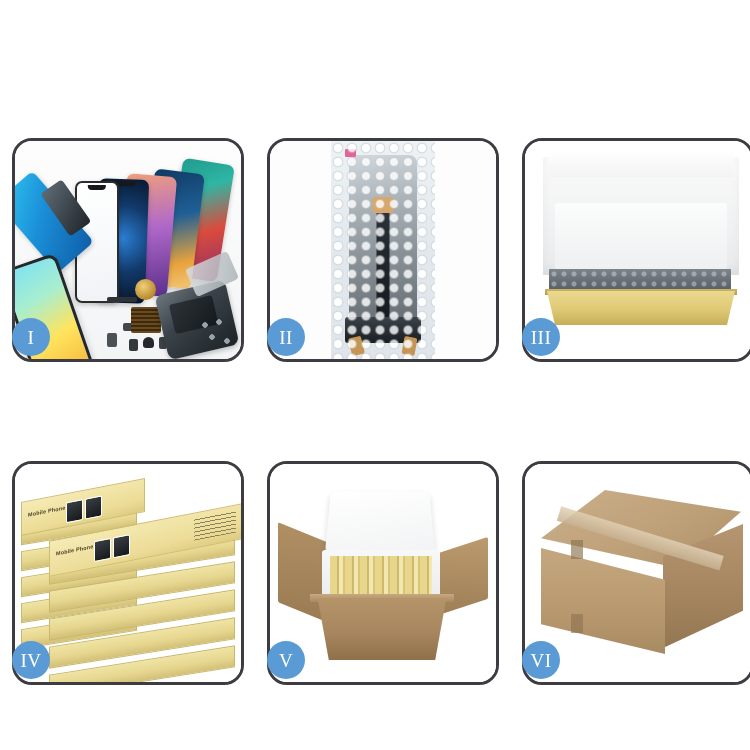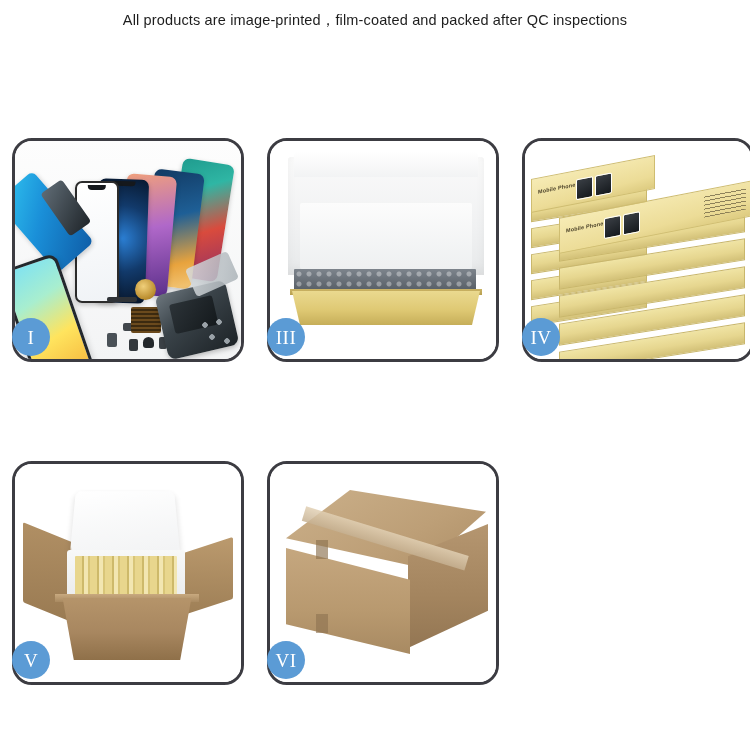--- a/index.html
+++ b/index.html
@@ -420,21 +420,20 @@
     position:absolute; left: 46px; top: 150px; width: 12px; height: 19px;
     background: rgba(140,113,80,.6);
   }
 </style>
 </head>
 <body>
 
 <div class="page">
 
   <div class="header">
-    <p class="subtitle">All products are image-printed，film-coated and packed after QC inspections</p>
   </div>
 
   <div class="grid">
 
     <div class="panel">
       <div class="panel-inner p1">
         <div class="fan">
           <div class="fanphone fp1"></div>
           <div class="fanphone fp2"></div>
           <div class="fanphone fp3"></div>
@@ -460,20 +459,32 @@
           <span class="coin"></span>
           <span class="grid-chip"></span>
         </div>
         <div class="board"></div>
         <div class="screws"></div>
         <div class="tool"></div>
       </div>
       <div class="badge">I</div>
     </div>
 
+    <div class="panel">
+      <div class="panel-inner p2">
+        <div class="bubblebag">
+          <div class="screen-in-bag"></div>
+          <div class="bag-label"></div>
+          <div class="flex-cable"></div>
+          <div class="connector"></div>
+          <div class="bag-overlay"></div>
+        </div>
+      </div>
+      <div class="badge">II</div>
+    </div>
 
     <div class="panel">
       <div class="panel-inner p3">
         <div class="box3-lid"></div>
         <div class="box3-foam"></div>
         <div class="box3-fill"></div>
         <div class="box3-inner-edge"></div>
         <div class="box3-body"></div>
       </div>
       <div class="badge">III</div>

